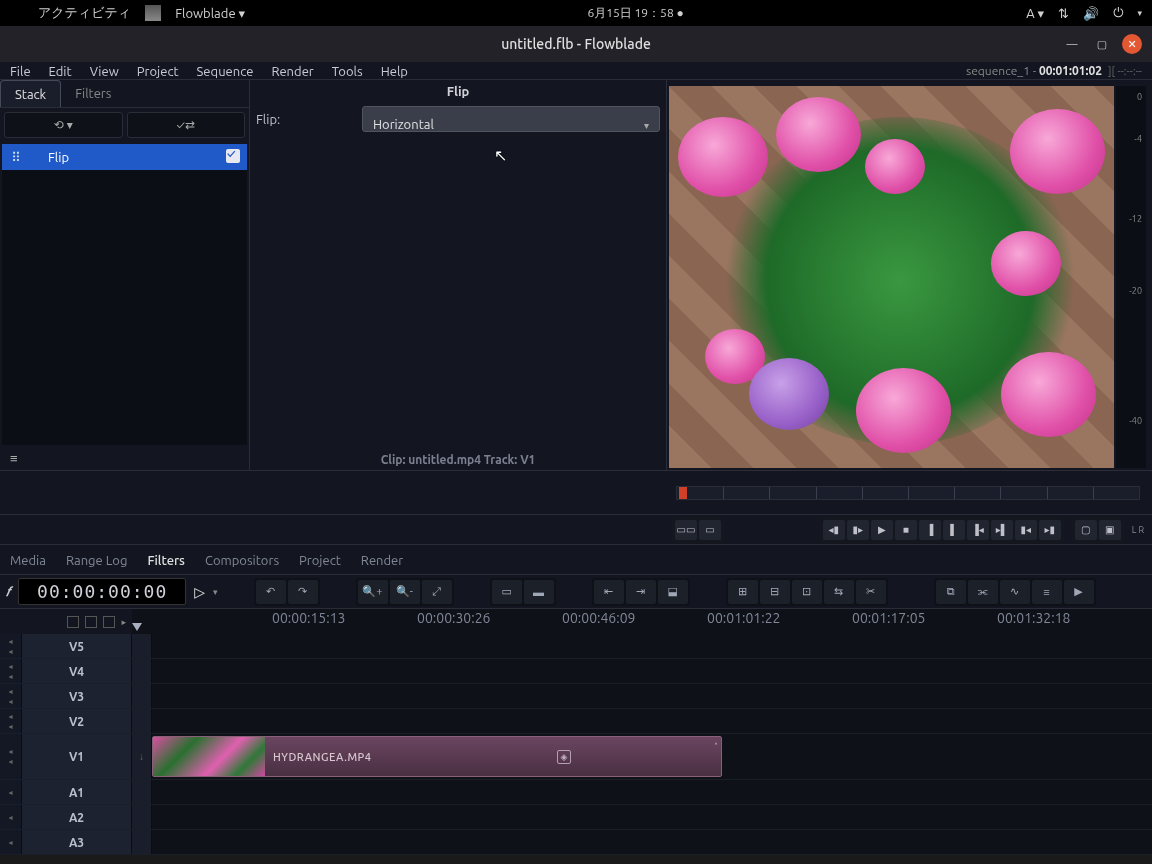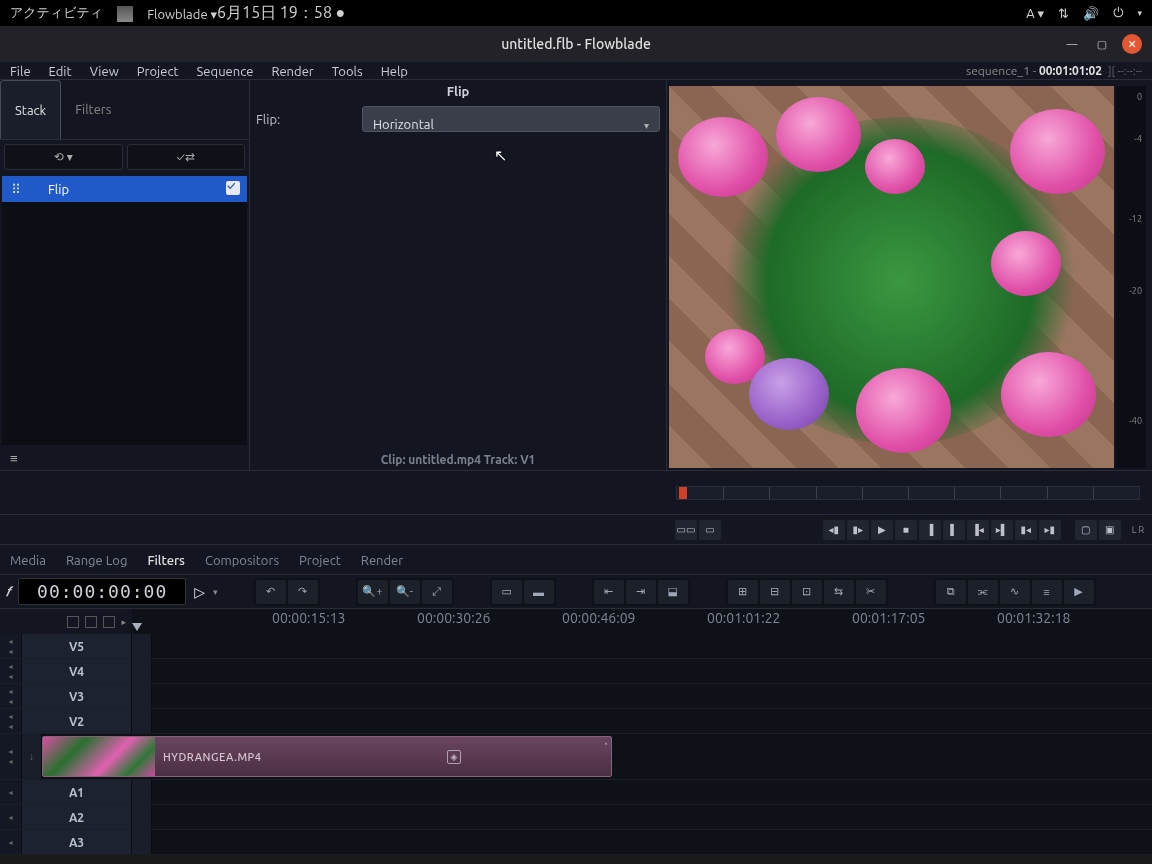--- a/index.html
+++ b/index.html
@@ -1,20 +1,20 @@
 <!DOCTYPE html>
 <html><head>
 <meta charset="utf-8">
 <style>
 * { margin: 0; padding: 0; box-sizing: border-box; font-family: "Ubuntu", "Segoe UI", sans-serif; }
 body { background: #1a1a1a; color: #c0c0c8; font-size: 13px; width: 1152px; height: 864px; overflow: hidden; }
 
 .topbar { height: 26px; background: #000; display: flex; align-items: center; padding: 0 10px; color: #d0d0d0; }
-.topbar .left { display: flex; align-items: flex-end; gap: 14px; }
-.topbar .center { flex: 1; text-align: left; font-size: 16px; }
+.topbar .left { display: flex; align-items: center; gap: 14px; margin-left: 28px; }
+.topbar .center { flex: 1; text-align: center; font-size: 12px; }
 .topbar .right { display: flex; align-items: center; gap: 14px; }
 .topbar .app-icon { width: 16px; height: 16px; background: linear-gradient(#555,#888); display: inline-block; }
 
 .titlebar { height: 36px; background: #222228; display: flex; align-items: center; justify-content: center; position: relative; }
 .titlebar .title { color: #e0e0e0; font-size: 14px; font-weight: 500; }
 .window-controls { position: absolute; right: 10px; display: flex; gap: 10px; align-items: center; }
 .win-btn { width: 20px; height: 20px; border-radius: 50%; display: flex; align-items: center; justify-content: center; color: #ccc; font-size: 11px; cursor: pointer; }
 .win-close { background: #e35832; color: #fff; }
 
 .menubar { height: 18px; background: #131620; display: flex; align-items: center; padding: 0 10px; border-bottom: 1px solid #2a2d38; }
@@ -22,21 +22,21 @@
 .menubar .menu-item { color: #c8ccd8; font-size: 13px; cursor: pointer; }
 .menubar .spacer { flex: 1; }
 .menubar .seq-info { color: #888; font-size: 12px; }
 .menubar .seq-info .tc { color: #e0e0e0; font-weight: bold; }
 .menubar .seq-tail { color: #666; font-size: 11px; margin-left: 6px; }
 
 .upper { display: flex; height: 390px; background: #131620; }
 
 .left-panel { width: 250px; display: flex; flex-direction: column; border-right: 1px solid #2a2d38; }
 .tabs-row { display: flex; border-bottom: 1px solid #2a2d38; }
-.tab-btn { padding: 22px 14px; color: #888; cursor: pointer; font-size: 13px; }
+.tab-btn { padding: 6px 14px; color: #888; cursor: pointer; font-size: 13px; }
 .tab-btn.active { color: #e0e0e0; background: #1a1e2a; border: 1px solid #444a5a; border-bottom: none; border-radius: 4px 4px 0 0; }
 .toolbar-row { display: flex; padding: 4px; gap: 4px; }
 .toolbar-btn { flex: 1; height: 26px; background: #0e1118; border: 1px solid #2a2d38; border-radius: 3px; display: flex; align-items: center; justify-content: center; color: #aaa; cursor: pointer; font-size: 12px; }
 .stack-list { flex: 1; background: #0c0e16; margin: 2px; }
 .stack-item { display: flex; align-items: center; background: #2059c8; color: #fff; height: 26px; font-size: 13px; }
 .stack-item .grip { width: 28px; text-align: center; color: #cde; }
 .stack-item .name { flex: 1; padding-left: 18px; }
 .stack-item .chk { width: 28px; text-align: center; }
 .chk-box { display: inline-block; width: 14px; height: 14px; background: #e8e8f0; border-radius: 2px; position: relative; }
 .chk-box::after { content: "✓"; position: absolute; top: -2px; left: 1px; color: #2059c8; font-size: 12px; font-weight: bold; }
@@ -369,20 +369,21 @@
       </div>
     <div class="track-head">V2</div>
     <div class="track-expand"></div>
     <div class="track-body"></div>
   </div>
   <div class="track-row tall">
     <div class="track-ctrl">
         <span>◂</span>
         <span>◂</span>
       </div>
+    <div class="track-head">V1</div>
     <div class="track-expand">↓</div>
     <div class="track-body">
       <div class="clip">
         <div class="clip-thumb"></div>
         <span class="clip-label">HYDRANGEA.MP4</span>
         <span class="clip-badge">◈</span>
         <span class="clip-corner">◔</span>
       </div>
     </div>
   </div>

